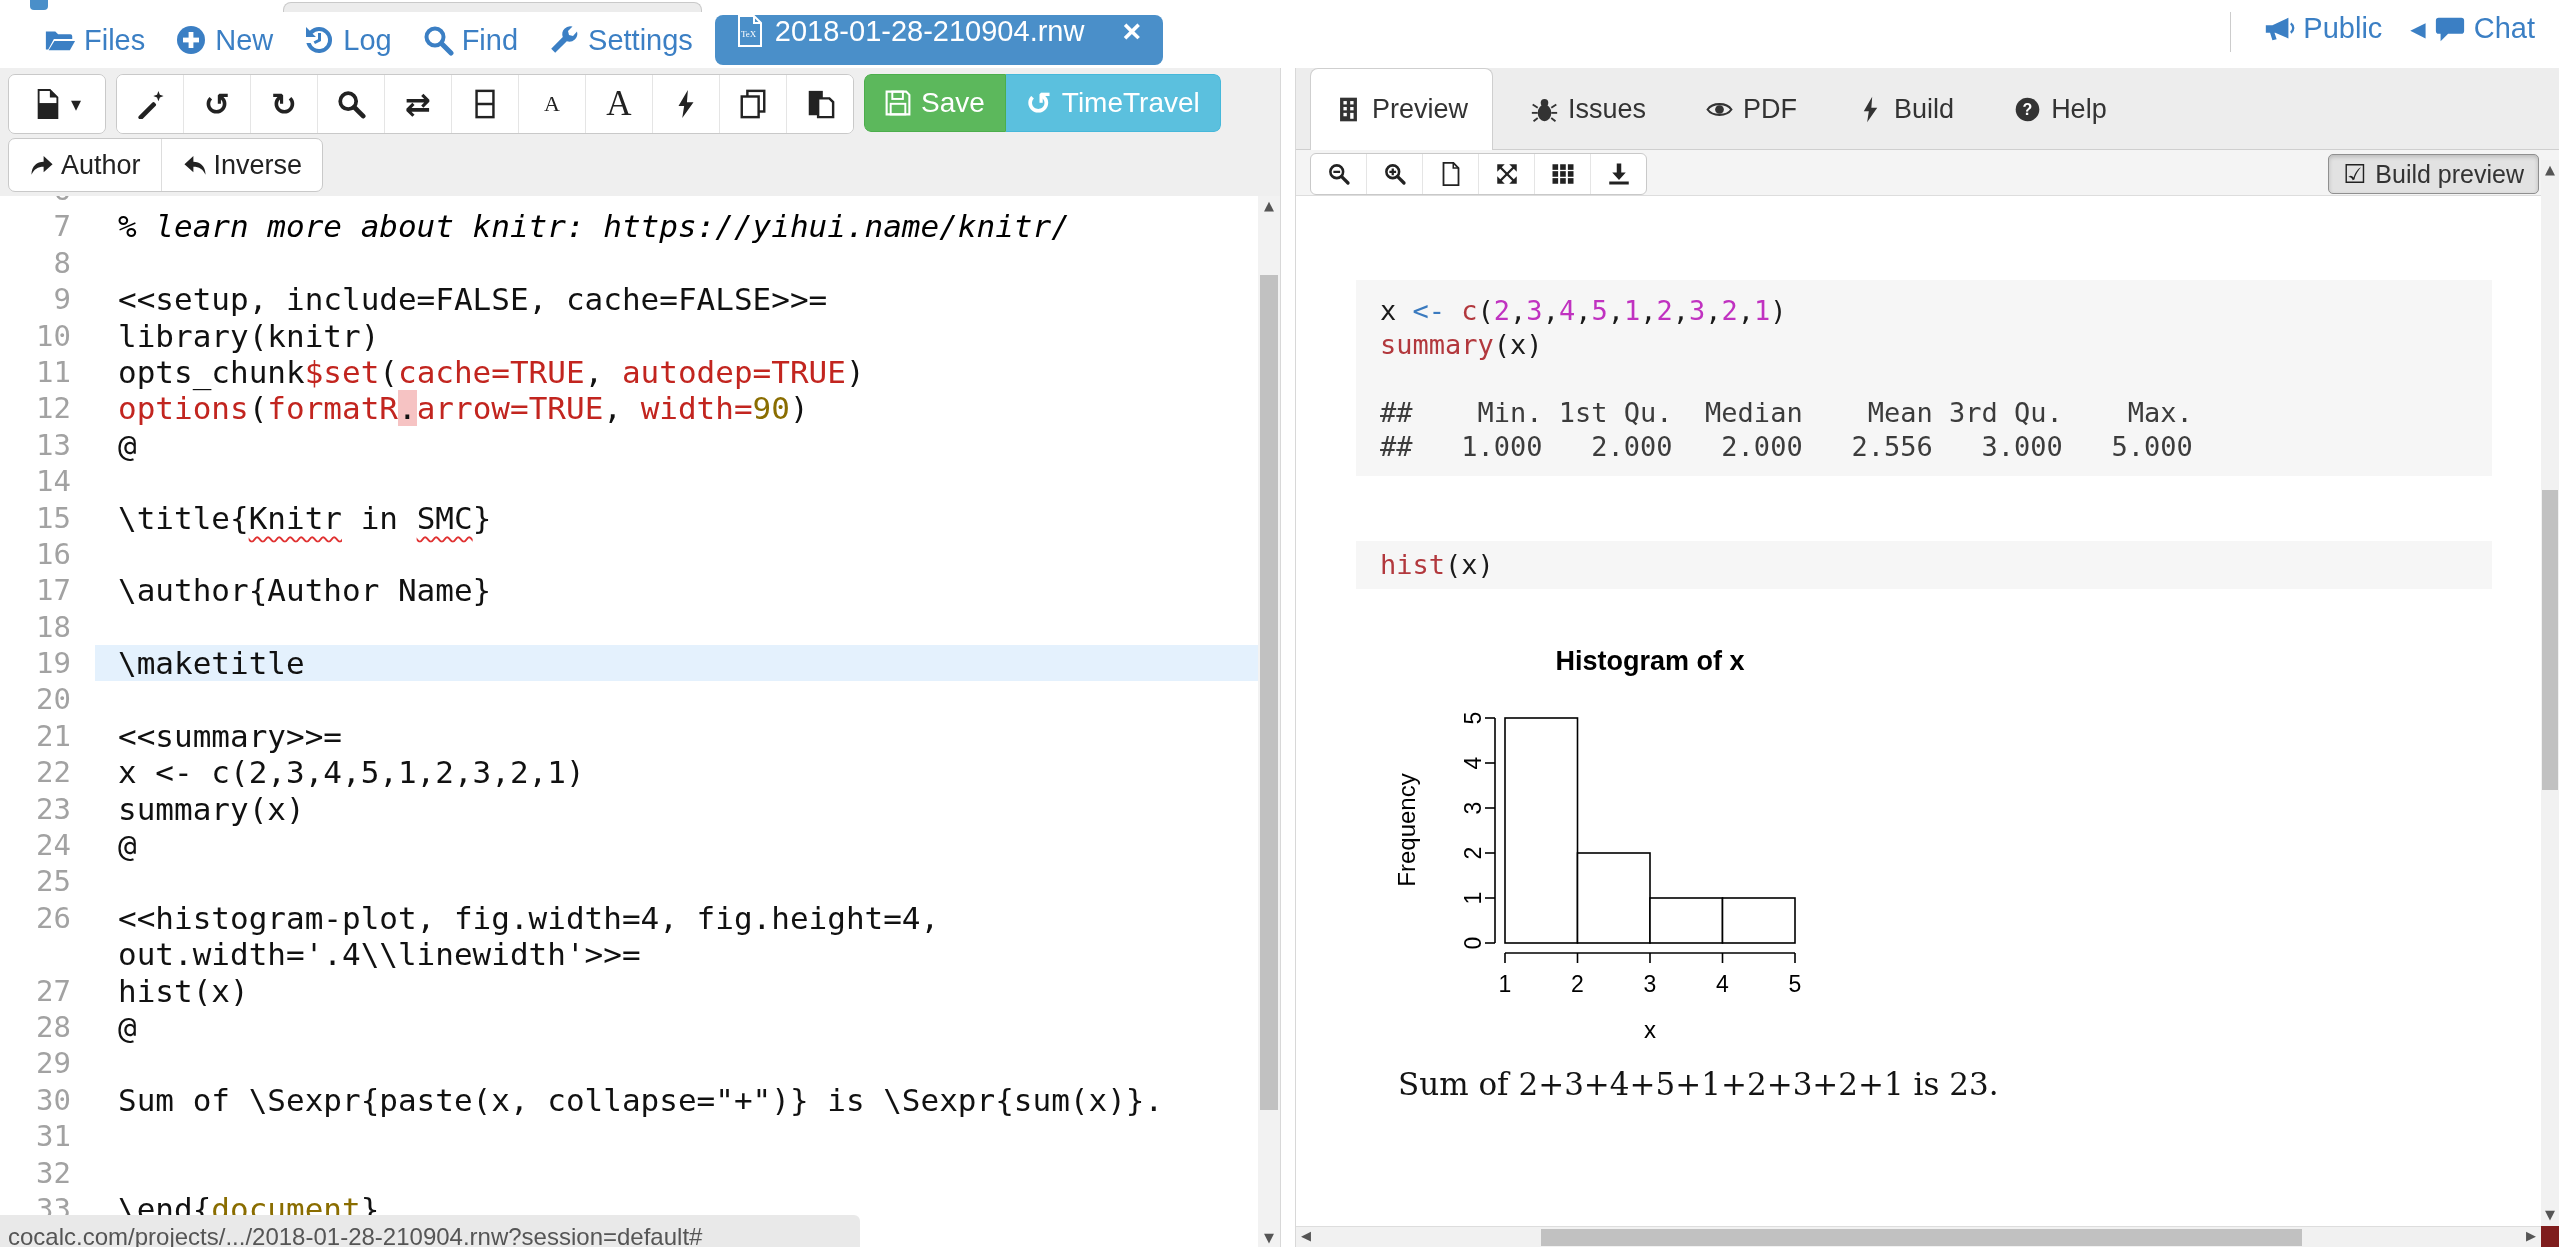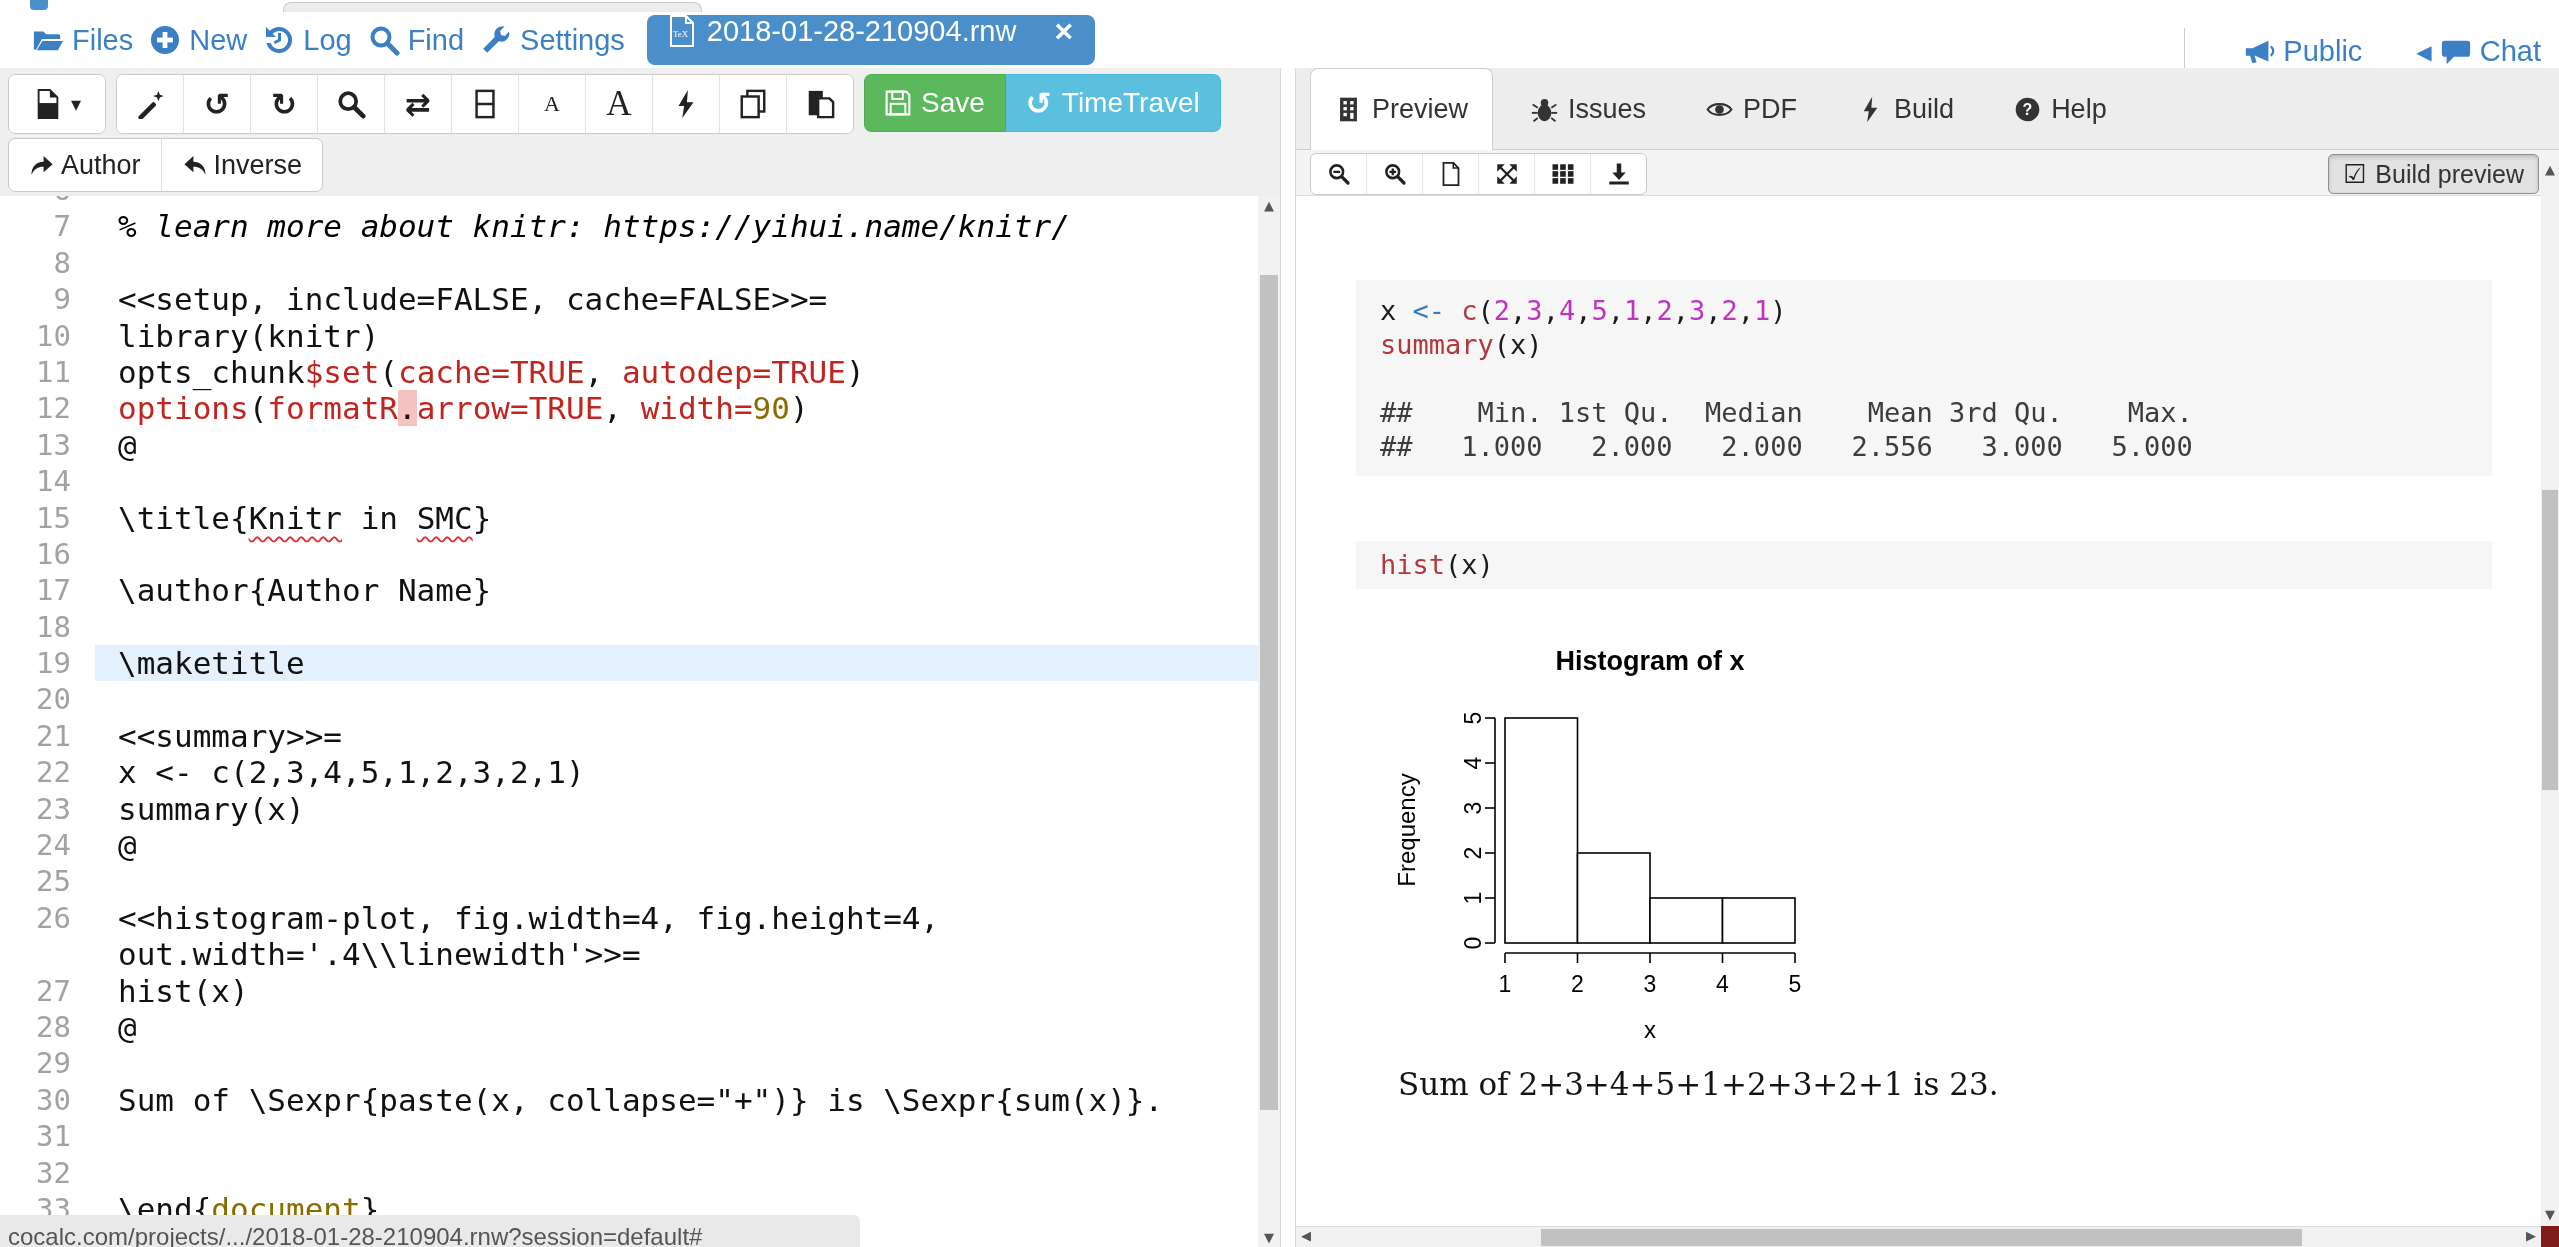--- a/index.html
+++ b/index.html
@@ -9,28 +9,28 @@
   .flex{display:flex;align-items:center;}
 
   
   #topstrip{left:0;top:0;width:2559px;height:12px;background:#fff;}
   #topstrip .partial-tab{position:absolute;left:283px;top:2px;width:417px;height:10px;
      background:#ececec;border:1px solid #c9c9c9;border-bottom:none;border-radius:8px 8px 0 0;}
   #topstrip .blue-bit{position:absolute;left:30px;top:0;width:18px;height:10px;background:#4a8fc9;border-radius:0 0 4px 4px;}
 
   
   #navbar{left:0;top:12px;width:2559px;height:56px;background:#fff;border-bottom:1px solid #d4d4d4;}
-  #nav-links{height:100%;padding-left:32px;gap:16px;}
+  #nav-links{height:100%;padding-left:32px;gap:30px;margin-left:12px;}
   .navlink{display:flex;align-items:center;gap:8px;color:#3b7fc4;font-size:29px;cursor:pointer;}
   .navlink .ic{width:32px;height:32px;color:#3b7fc4;}
   #file-tab{margin-left:22px;height:50px;background:#4a8fc9;border-radius:8px;color:#fff;
      font-size:29px;display:flex;align-items:flex-start;gap:12px;padding:0 22px;}
   #file-tab .ic{width:26px;height:32px;}
   #file-tab .close{font-size:32px;font-weight:bold;margin-left:26px;line-height:1;}
-  #nav-right{position:absolute;right:18px;top:0;height:56px;display:flex;align-items:flex-end;gap:54px;}
+  #nav-right{position:absolute;right:24px;top:0;height:56px;display:flex;align-items:flex-start;gap:28px;}
   #nav-right .vdiv{width:1px;height:40px;background:#ccc;margin-right:4px;}
   .ic{display:inline-flex;align-items:center;justify-content:center;}
   .ic svg{width:100%;height:100%;}
 
   
   #toolbar-left{left:0;top:68px;width:1280px;height:128px;background:#efefef;}
   .btngroup{display:inline-flex;background:#fff;border:1px solid #c9c9c9;border-radius:7px;height:58px;overflow:hidden;}
   .tbtn{width:66px;height:58px;display:flex;align-items:center;justify-content:center;border-left:1px solid #e5e5e5;background:#fff;color:#222;}
   .tbtn:first-child{border-left:none;}
   .tbtn .ic{width:30px;height:30px;color:#222;}

